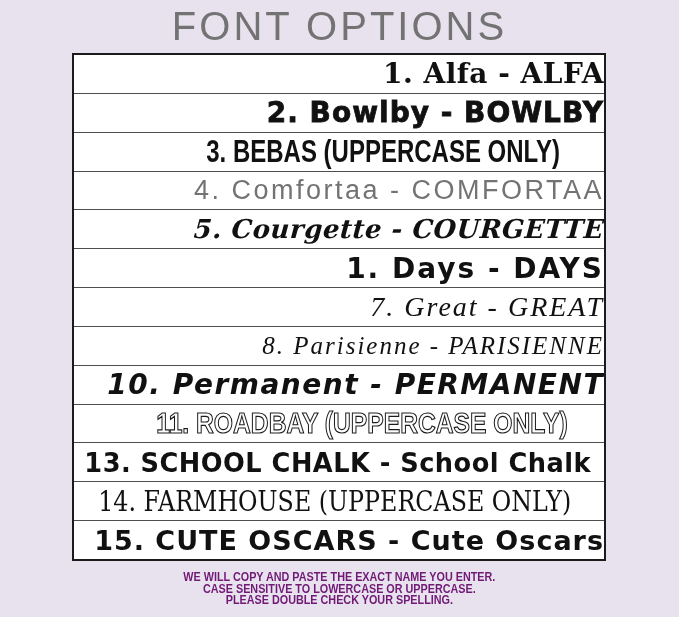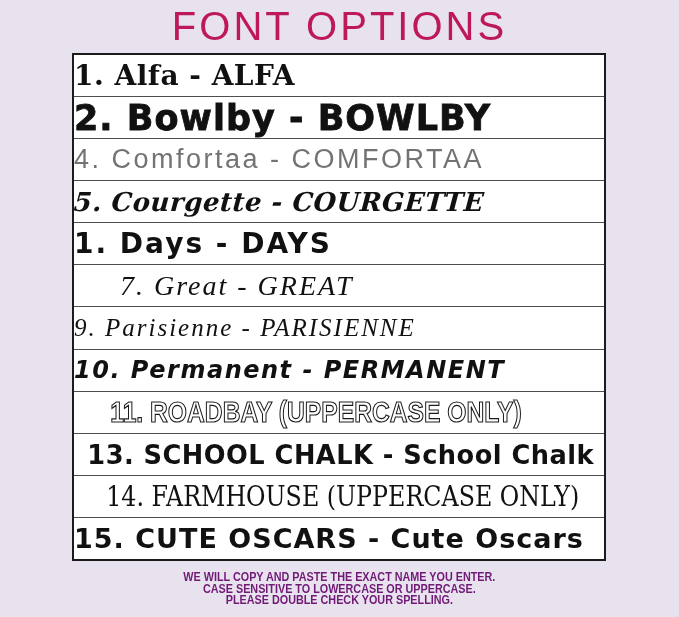--- a/index.html
+++ b/index.html
@@ -19,60 +19,60 @@
   .title {
     position: absolute;
     top: 0;
     left: 0;
     width: 100%;
     text-align: center;
     font-family: "Liberation Sans", sans-serif;
     font-weight: 300;
     font-size: 40px;
     letter-spacing: 3px;
-    color: #be185d;
+    color: #737373;
     line-height: 52px;
   }
   .font-table {
     position: absolute;
     left: 72px;
     top: 53px;
     width: 534px;
     height: 508px;
     box-sizing: border-box;
     border: 2px solid #1b1b1b;
     background: #ffffff;
     display: flex;
     flex-direction: column;
   }
   .row {
     flex: 1;
     display: flex;
     align-items: center;
-    justify-content: flex-start;
+    justify-content: flex-end;
     border-top: 1px solid #4f4f4f;
     background: #ffffff;
     overflow: hidden;
     white-space: nowrap;
     color: #111111;
   }
   .row:first-child { border-top: none; }
   .row span { display: inline-block; white-space: nowrap; }
 
   
   .f1  span { font-family: "DejaVu Serif", serif; font-weight: 900; font-size: 28px; letter-spacing: .5px; }
-  .f2  span { font-family: "DejaVu Sans", sans-serif; font-weight: 900; font-size: 35px; letter-spacing: 1px; -webkit-text-stroke: .8px #111; }
+  .f2  span { font-family: "DejaVu Sans", sans-serif; font-weight: 900; font-size: 28px; letter-spacing: 1px; -webkit-text-stroke: .8px #111; }
   .f3  span { font-family: "Liberation Sans", sans-serif; font-weight: 700; font-size: 30px; transform: scaleX(.8) scaleY(1.02); }
   .f4  span { font-family: "Liberation Sans", sans-serif; font-weight: 300; font-size: 27px; letter-spacing: 2.5px; color: #737373; }
   .f5  span { font-family: "DejaVu Serif", serif; font-style: italic; font-weight: 700; font-size: 26px; letter-spacing: .5px; transform: skewX(-4deg); }
   .f6  span { font-family: "DejaVu Sans", sans-serif; font-weight: 700; font-size: 28px; letter-spacing: 2px; }
   .f7  span { font-family: "Liberation Serif", serif; font-style: italic; font-weight: 400; font-size: 28px; letter-spacing: 2px; margin-left: 46px; }
   .f8  span { font-family: "DejaVu Sans", sans-serif; font-weight: 900; font-size: 27px; -webkit-text-stroke: .6px #111; transform: scaleX(.95); }
   .f9  span { font-family: "Liberation Serif", serif; font-style: italic; font-weight: 400; font-size: 25px; letter-spacing: 2px; }
-  .f10 span { font-family: "DejaVu Sans", sans-serif; font-weight: 700; font-style: italic; font-size: 24px; letter-spacing: 1.5px; }
+  .f10 span { font-family: "DejaVu Sans", sans-serif; font-weight: 700; font-style: italic; font-size: 28px; letter-spacing: 1.5px; }
   .f11 span { font-family: "Liberation Sans", sans-serif; font-weight: 700; font-size: 29px; color: #ffffff; -webkit-text-stroke: 1.2px #1c1c1c; transform: scaleX(.85); }
   .f12 span { font-family: "DejaVu Serif", serif; font-weight: 700; font-size: 27px; transform: scaleX(.82); }
   .f13 span { font-family: "DejaVu Sans", sans-serif; font-weight: 700; font-size: 27px; letter-spacing: .5px; transform: scaleX(.95); }
   .f14 span { font-family: "DejaVu Serif", serif; font-weight: 400; font-size: 27px; transform: scaleX(.88); }
   .f15 span { font-family: "DejaVu Sans", sans-serif; font-weight: 600; font-size: 27px; letter-spacing: 1px; }
 
   .footer {
     position: absolute;
     top: 572px;
     left: 0;
@@ -97,34 +97,37 @@
 
   <div class="title">FONT OPTIONS</div>
 
   <div class="font-table">
     <div class="row f1">
         <span>1. Alfa - ALFA</span>
       </div>
     <div class="row f2">
         <span>2. Bowlby - BOWLBY</span>
       </div>
+    <div class="row f3">
+        <span>3. BEBAS (UPPERCASE ONLY)</span>
+      </div>
     <div class="row f4">
         <span>4. Comfortaa - COMFORTAA</span>
       </div>
     <div class="row f5">
         <span>5. Courgette - COURGETTE</span>
       </div>
     <div class="row f6">
         <span>1. Days - DAYS</span>
       </div>
     <div class="row f7">
         <span>7. Great - GREAT</span>
       </div>
     <div class="row f9">
-        <span>9. Parisienne - PARISIENNE</span>
+        <span>8. Parisienne - PARISIENNE</span>
       </div>
     <div class="row f10">
         <span>10. Permanent - PERMANENT</span>
       </div>
     <div class="row f11">
         <span>11. ROADBAY (UPPERCASE ONLY)</span>
       </div>
     <div class="row f13">
         <span>13. SCHOOL CHALK - School Chalk</span>
       </div>

